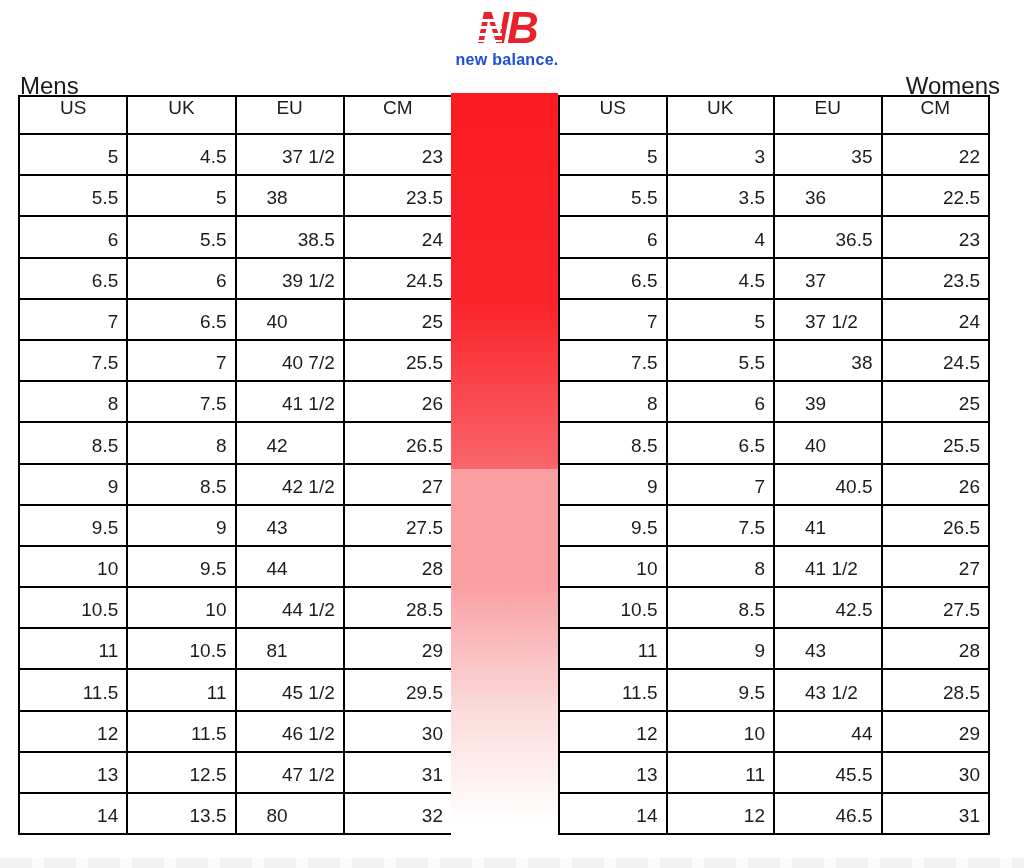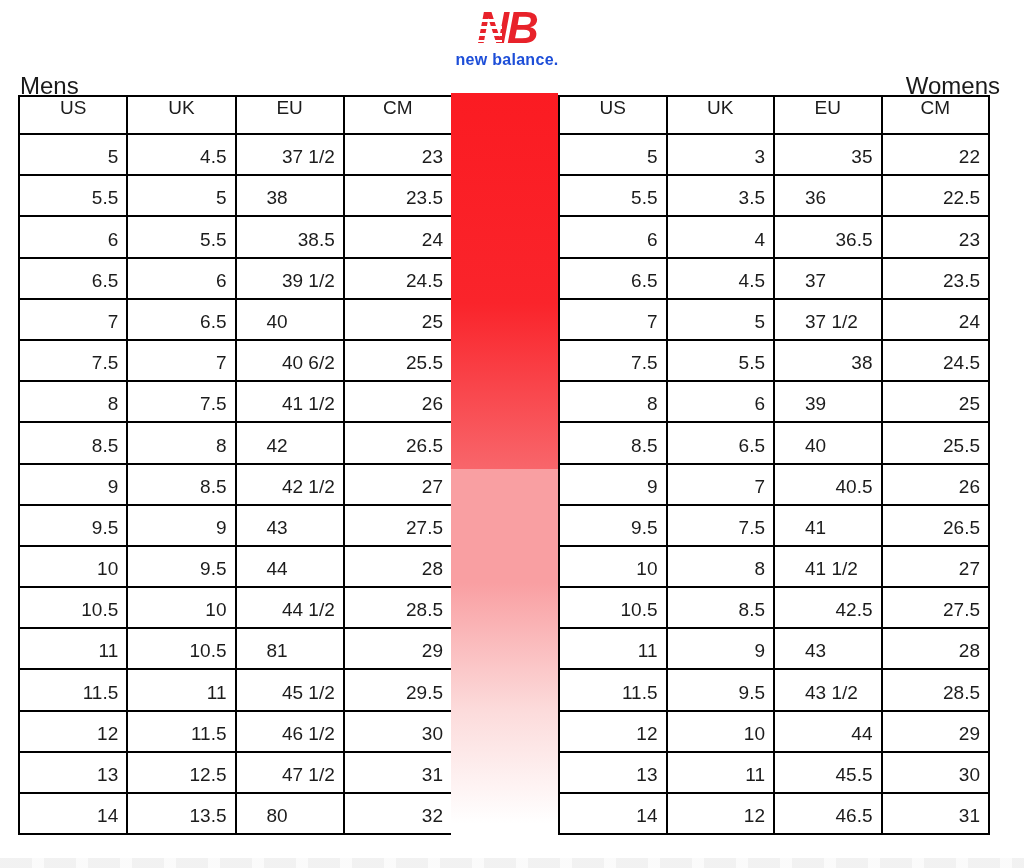--- a/index.html
+++ b/index.html
@@ -139,21 +139,21 @@
         </tr>
         <tr>
           <td class="al-right">7</td>
           <td class="al-right">6.5</td>
           <td class="al-left">40</td>
           <td class="al-right">25</td>
         </tr>
         <tr>
           <td class="al-right">7.5</td>
           <td class="al-right">7</td>
-          <td class="al-right">40 6/2</td>
+          <td class="al-right">40 7/2</td>
           <td class="al-right">25.5</td>
         </tr>
         <tr>
           <td class="al-right">8</td>
           <td class="al-right">7.5</td>
           <td class="al-right">41 1/2</td>
           <td class="al-right">26</td>
         </tr>
         <tr>
           <td class="al-right">8.5</td>

